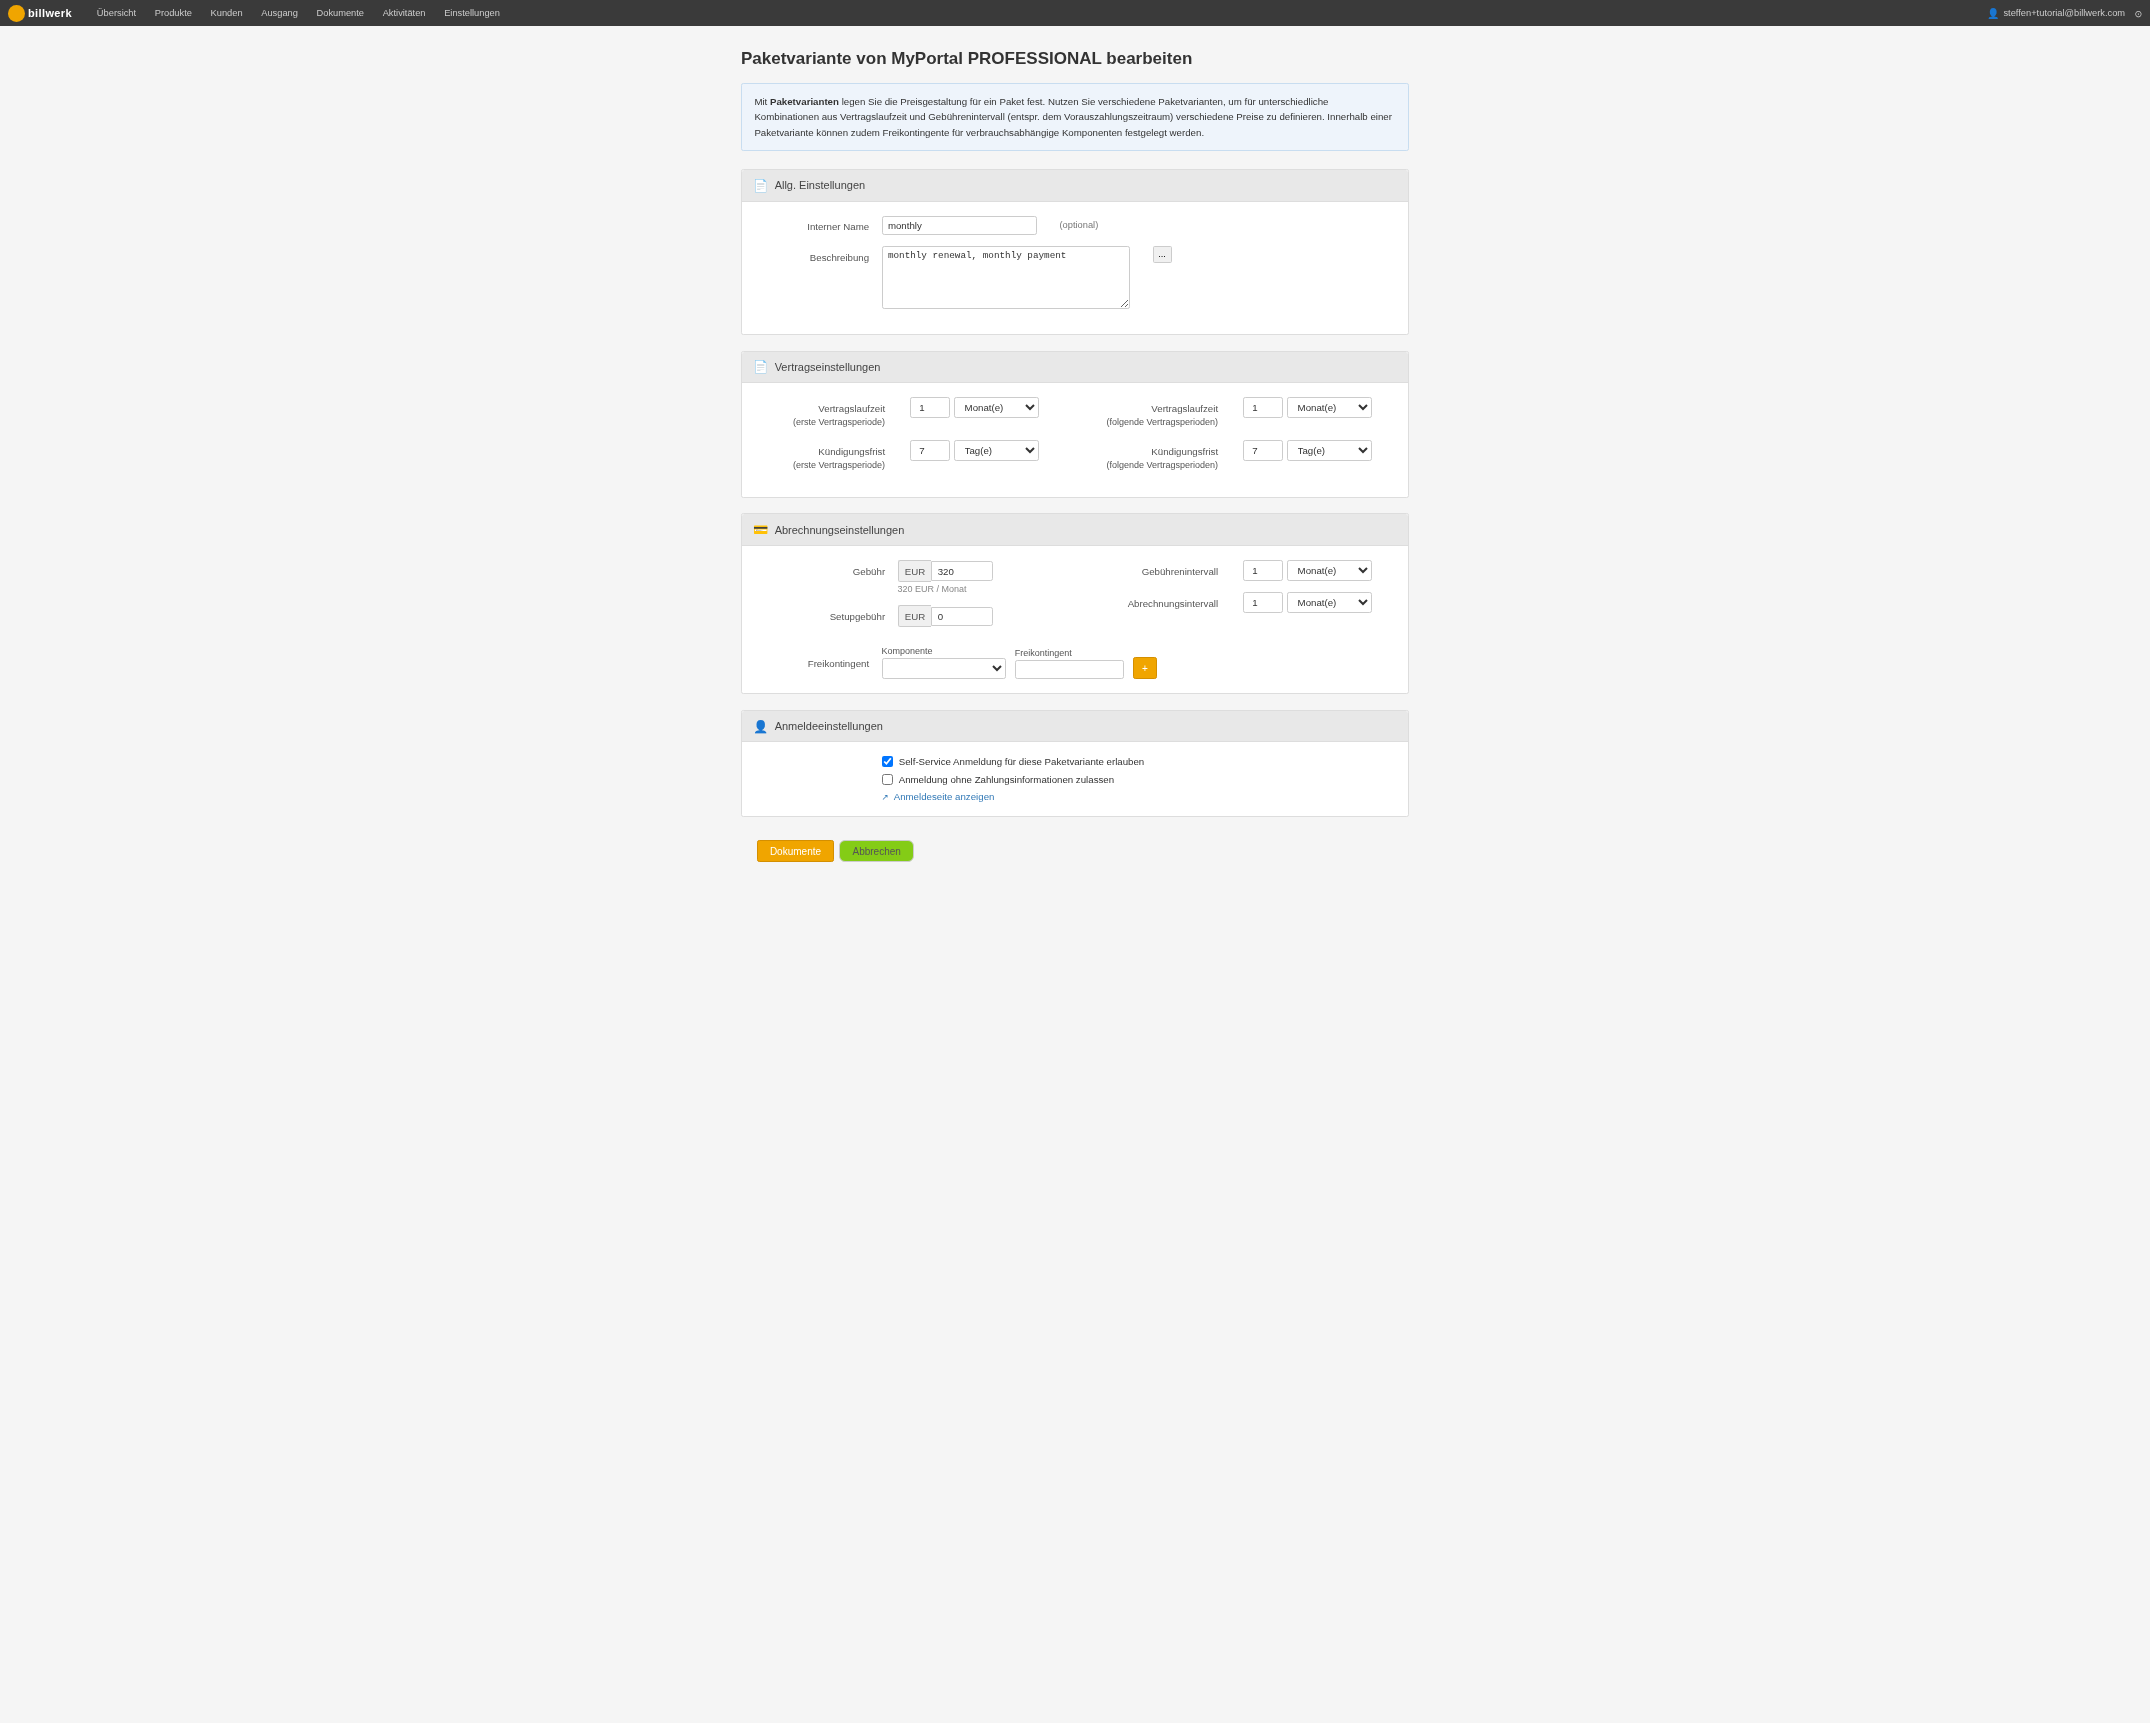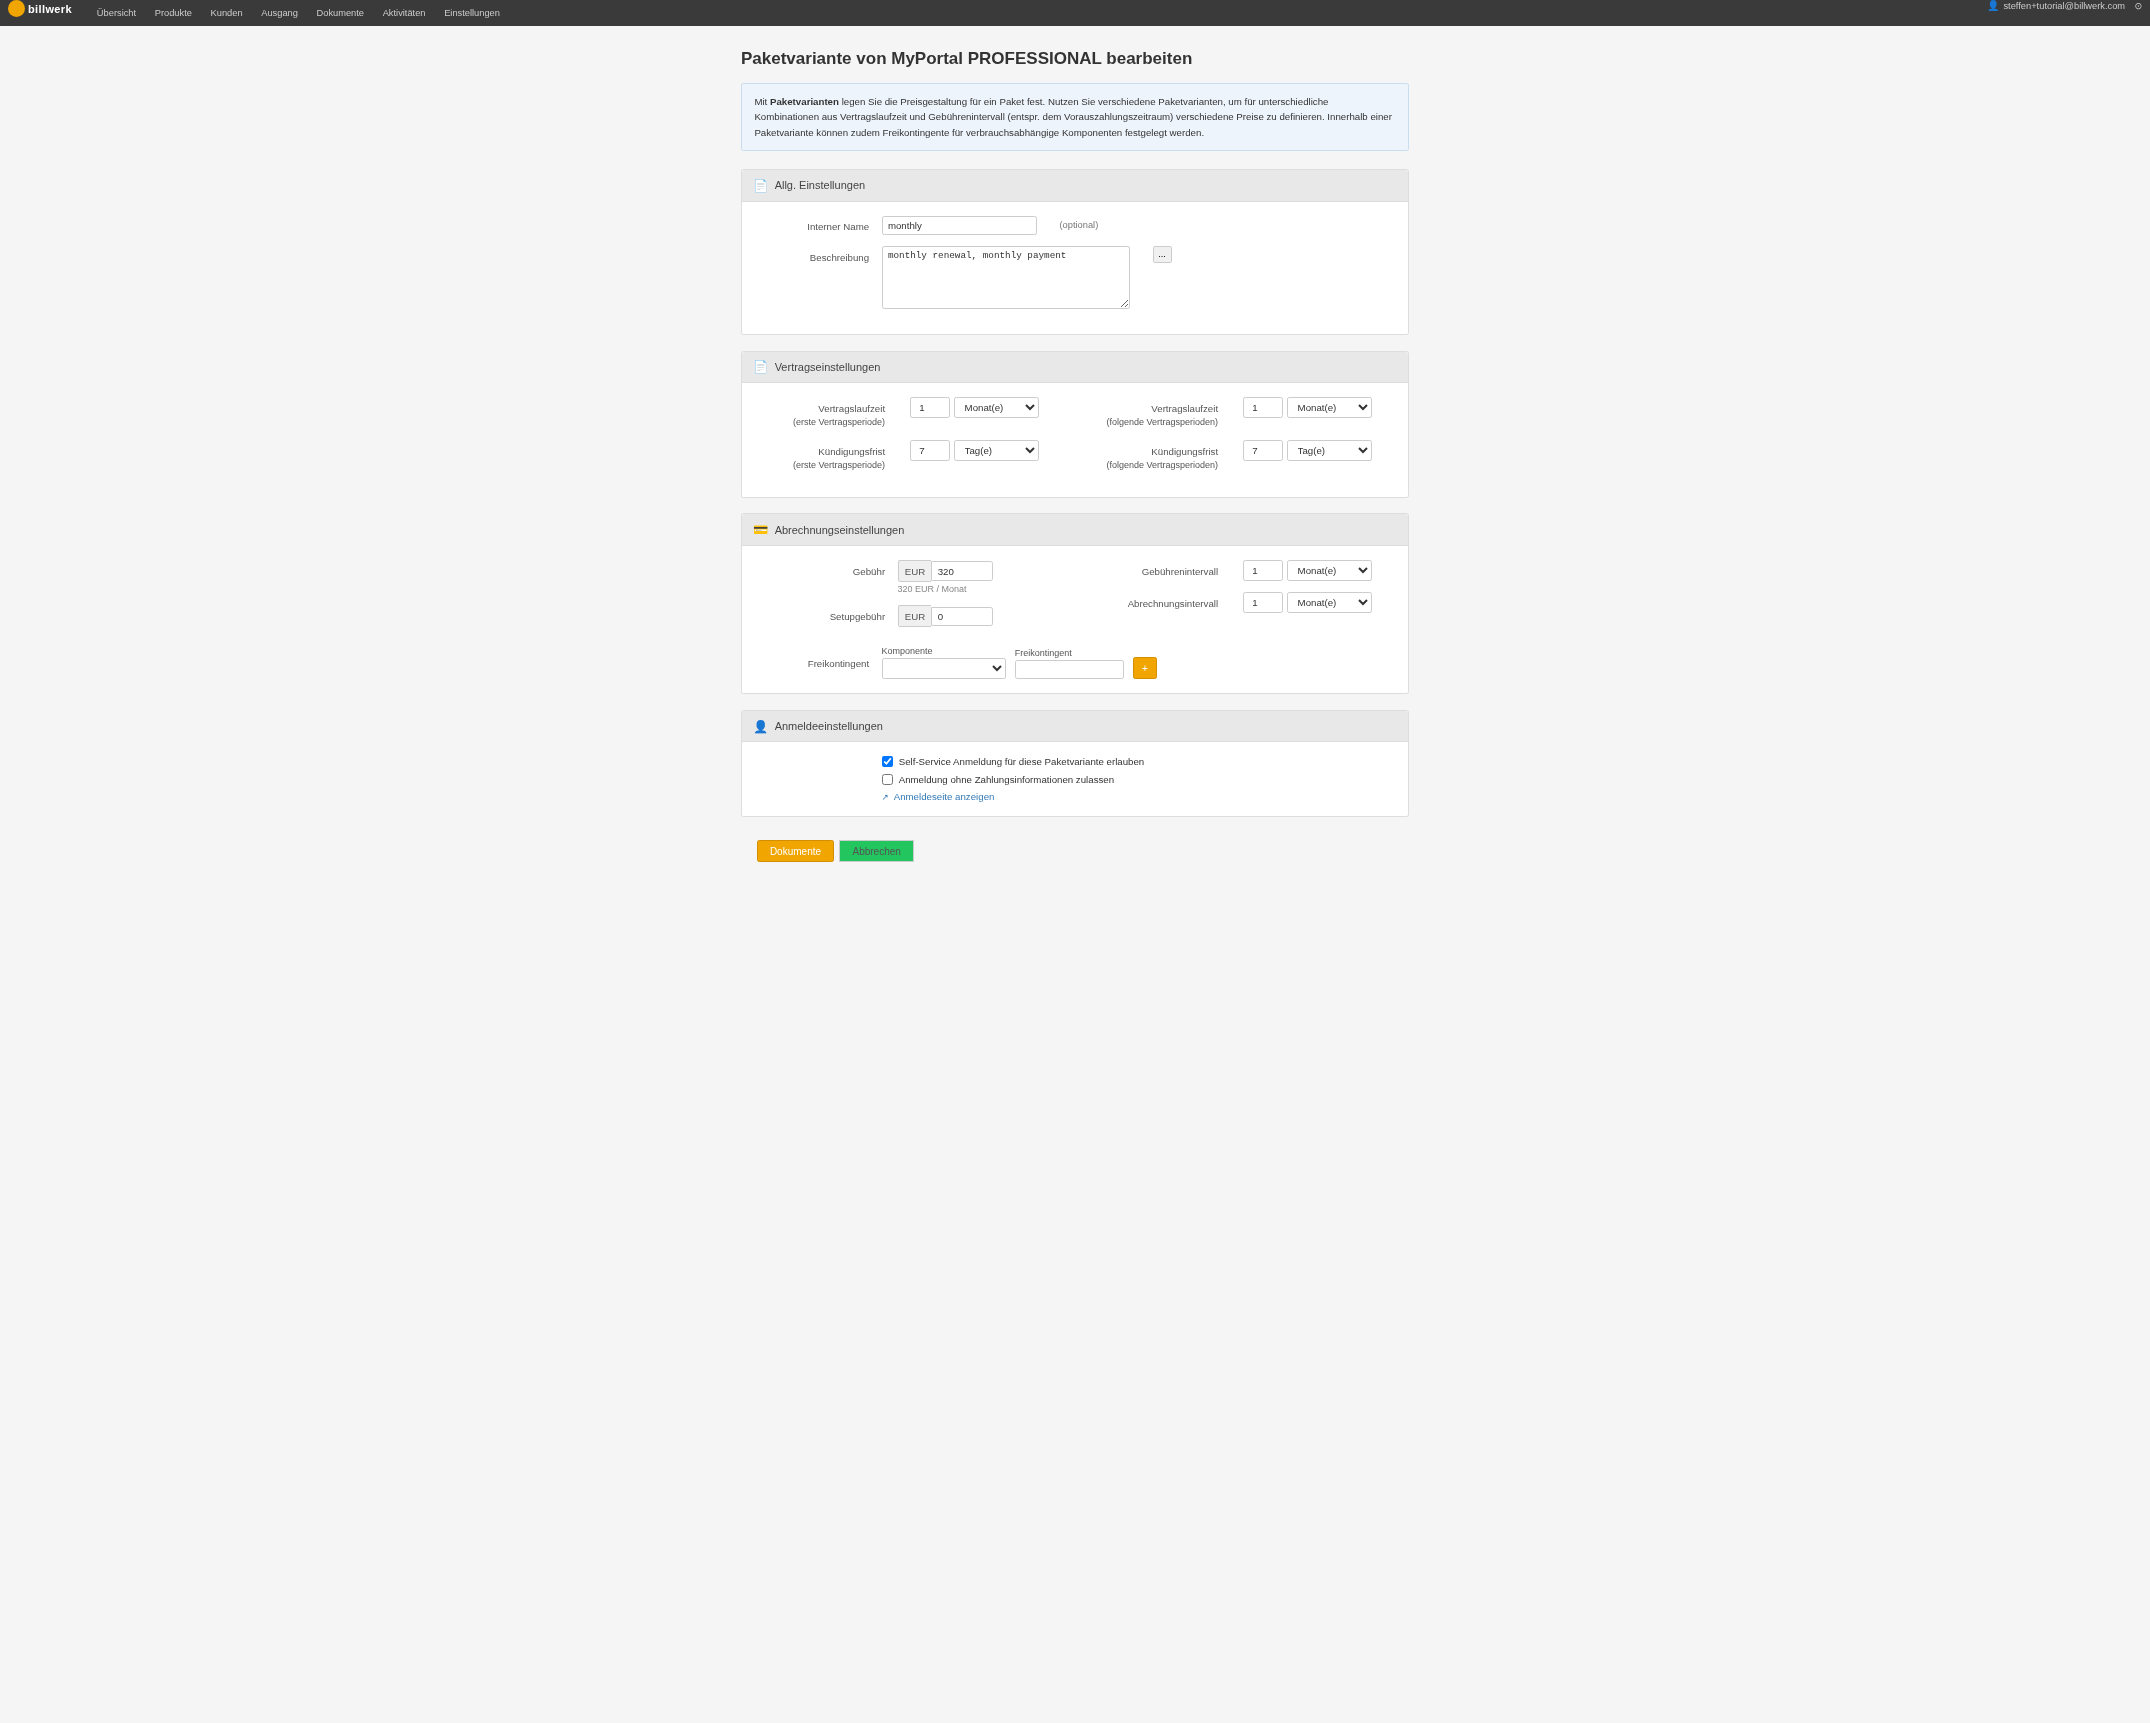--- a/index.html
+++ b/index.html
@@ -2,21 +2,21 @@
 <html style="font-size:12.4px"><head>
   <meta charset="utf-8">
   <style>
     * { box-sizing: border-box; margin: 0; padding: 0; }
     body { font-family: Arial, Helvetica, sans-serif; font-size: 10px; background: #f5f5f5; color: #333; }
 
     
     nav {
       background: #3a3a3a;
       display: flex;
-      align-items: flex-start;
+      align-items: center;
       height: 26.4px;
       padding: 0 7.8px;
       position: relative;
     }
     .nav-brand {
       display: flex;
       align-items: center;
       margin-right: 15.5px;
     }
     .nav-brand .logo-circle {
@@ -302,25 +302,25 @@
     .btn-save {
       background: #f0a500;
       border: 0.8px solid #d48f00;
       color: white;
       padding: 4.7px 12.4px;
       border-radius: 2.3px;
       cursor: pointer;
       font-size: 10px;
     }
     .btn-cancel {
-      background: #22c55e;
+      background: #84cc16;
       border: 0.8px solid #ccc;
       color: #555;
       padding: 4.7px 12.4px;
-      border-radius: 0;
+      border-radius: 6px;
       cursor: pointer;
       font-size: 10px;
       text-align: center;
     }
   </style>
 </head>
 <body>
 
 <nav>
   <div class="nav-brand">

